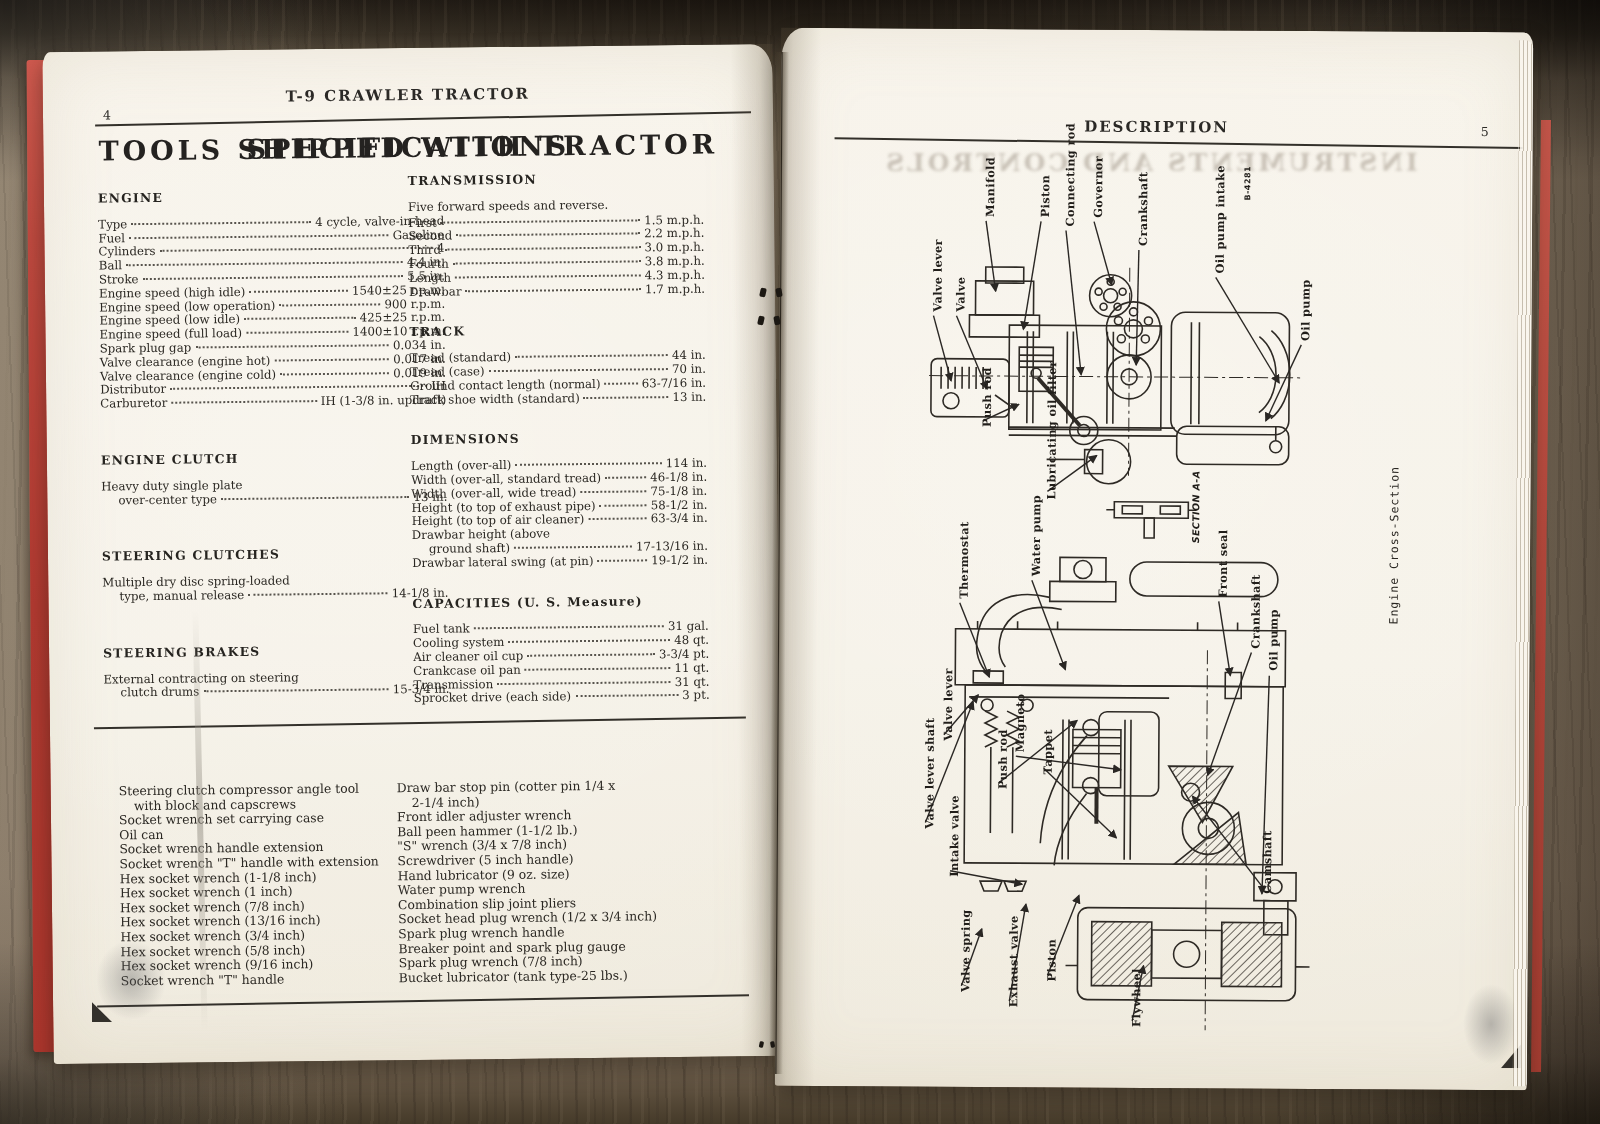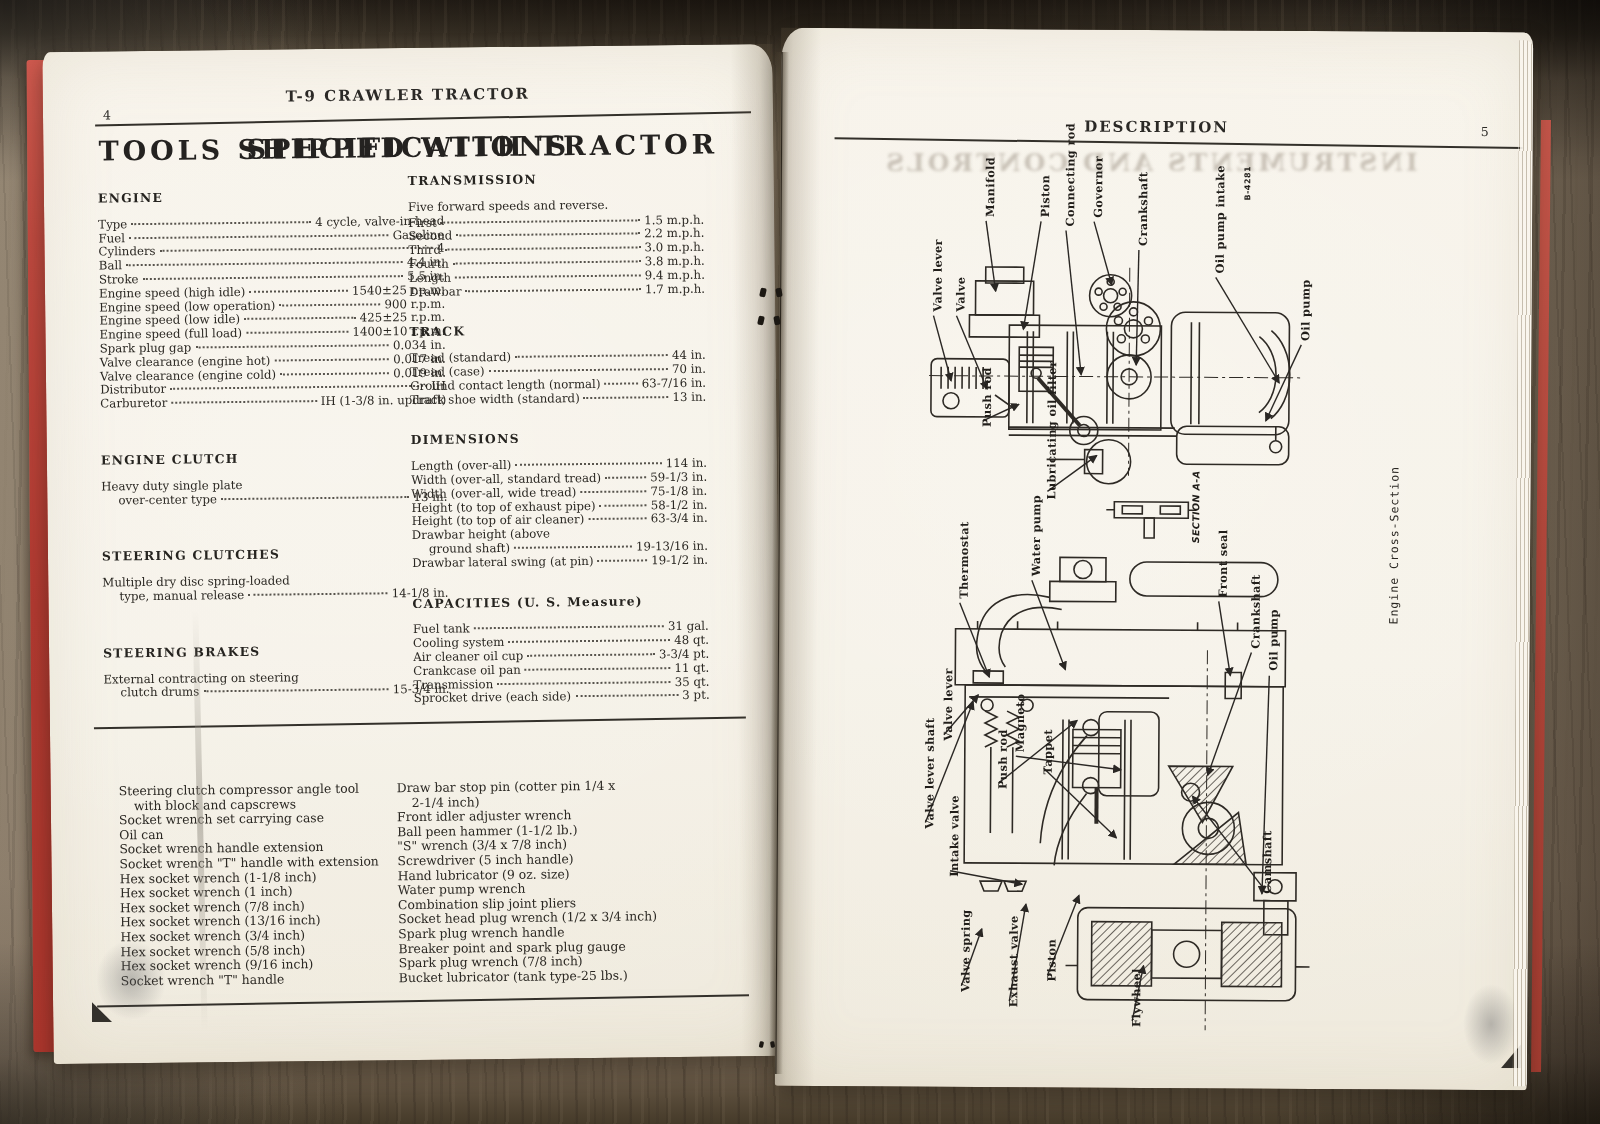--- a/index.html
+++ b/index.html
@@ -229,21 +229,21 @@
             <span class="spec-value">3.0 m.p.h.</span>
           </div>
           <div class="spec-line">
             <span class="spec-label">Fourth</span>
             <span class="leader"></span>
             <span class="spec-value">3.8 m.p.h.</span>
           </div>
           <div class="spec-line">
             <span class="spec-label">Length</span>
             <span class="leader"></span>
-            <span class="spec-value">9.4 m.p.h.</span>
+            <span class="spec-value">4.3 m.p.h.</span>
           </div>
           <div class="spec-line">
             <span class="spec-label">Drawbar</span>
             <span class="leader"></span>
             <span class="spec-value">1.7 m.p.h.</span>
           </div>
         </div>
         <div class="spec-section">
           <div class="spec-heading">TRACK</div>
           <div class="spec-line">
@@ -270,42 +270,42 @@
         <div class="spec-section">
           <div class="spec-heading">DIMENSIONS</div>
           <div class="spec-line">
             <span class="spec-label">Length (over-all)</span>
             <span class="leader"></span>
             <span class="spec-value">114 in.</span>
           </div>
           <div class="spec-line">
             <span class="spec-label">Width (over-all, standard tread)</span>
             <span class="leader"></span>
-            <span class="spec-value">59-1/3 in.</span>
+            <span class="spec-value">46-1/8 in.</span>
           </div>
           <div class="spec-line">
             <span class="spec-label">Width (over-all, wide tread)</span>
             <span class="leader"></span>
             <span class="spec-value">75-1/8 in.</span>
           </div>
           <div class="spec-line">
             <span class="spec-label">Height (to top of exhaust pipe)</span>
             <span class="leader"></span>
             <span class="spec-value">58-1/2 in.</span>
           </div>
           <div class="spec-line">
             <span class="spec-label">Height (to top of air cleaner)</span>
             <span class="leader"></span>
             <span class="spec-value">63-3/4 in.</span>
           </div>
           <div class="spec-pre">Drawbar height (above</div>
           <div class="spec-line indent">
             <span class="spec-label">ground shaft)</span>
             <span class="leader"></span>
-            <span class="spec-value">19-13/16 in.</span>
+            <span class="spec-value">17-13/16 in.</span>
           </div>
           <div class="spec-line">
             <span class="spec-label">Drawbar lateral swing (at pin)</span>
             <span class="leader"></span>
             <span class="spec-value">19-1/2 in.</span>
           </div>
         </div>
         <div class="spec-section">
           <div class="spec-heading">CAPACITIES (U. S. Measure)</div>
           <div class="spec-line">
@@ -324,21 +324,21 @@
             <span class="spec-value">3-3/4 pt.</span>
           </div>
           <div class="spec-line">
             <span class="spec-label">Crankcase oil pan</span>
             <span class="leader"></span>
             <span class="spec-value">11 qt.</span>
           </div>
           <div class="spec-line">
             <span class="spec-label">Transmission</span>
             <span class="leader"></span>
-            <span class="spec-value">35 qt.</span>
+            <span class="spec-value">31 qt.</span>
           </div>
           <div class="spec-line">
             <span class="spec-label">Sprocket drive (each side)</span>
             <span class="leader"></span>
             <span class="spec-value">3 pt.</span>
           </div>
         </div>
       </div>
 
     <div class="rule tools-rule-top"></div>

